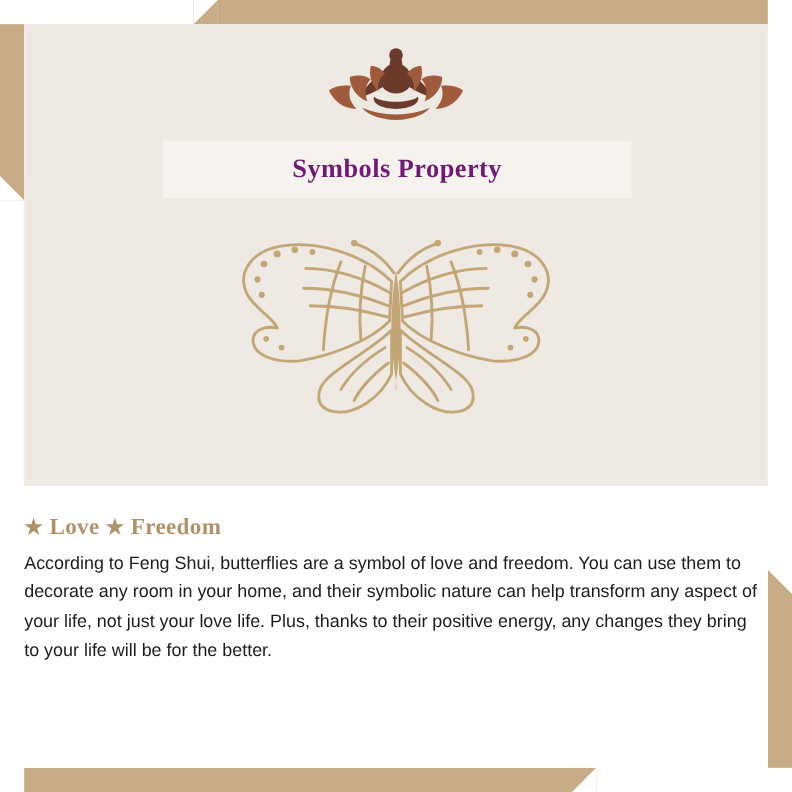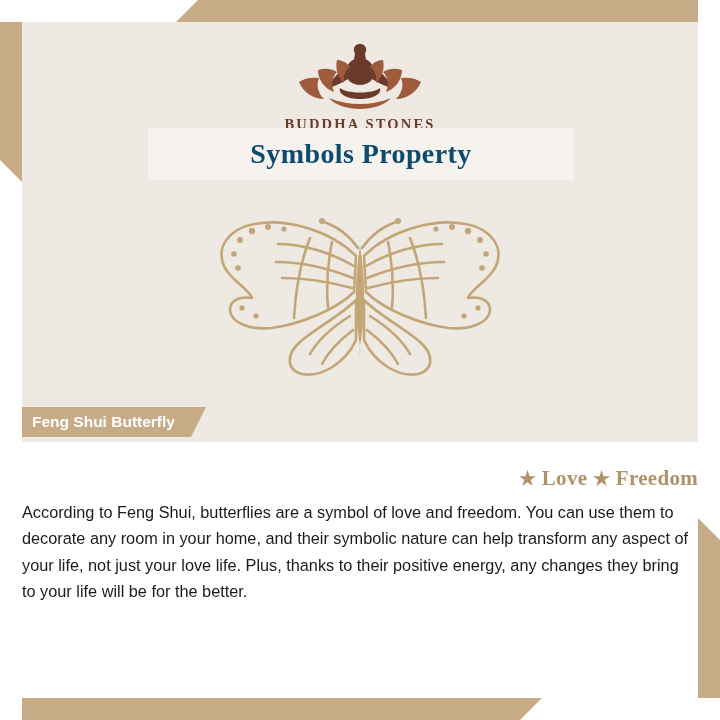--- a/index.html
+++ b/index.html
@@ -147,23 +147,23 @@
     top: 106px;
     width: 426px;
     height: 52px;
     background: #f6f2ee;
     display: flex;
     align-items: center;
     justify-content: center;
   }
   .title-bar .title-text {
     font-family: "Liberation Serif", serif;
-    font-size: 28px;
+    font-size: 24px;
     font-weight: 700;
-    color: #0c4a6e;
+    color: #701a75;
     letter-spacing: 0.4px;
   }
 
   
   .butterfly-wrap {
     position: absolute;
     left: 0;
     top: 178px;
     width: 676px;
     text-align: center;
@@ -197,21 +197,21 @@
   .body-area {
     position: absolute;
     left: 0;
     top: 420px;
     width: 676px;
     height: 256px;
     background: #ffffff;
   }
   .subtitle {
     margin: 24px 0 0 0;
-    text-align: right;
+    text-align: left;
     font-size: 21px;
     font-weight: 700;
     color: #b09268;
     font-family: "Liberation Serif", serif;
     letter-spacing: 0.3px;
   }
   .star {
     color: #b09268;
     font-size: 19px;
   }
@@ -268,21 +268,20 @@
 
             <path d="M33 34 C 33 44 40 53 49 56 C 46 49 47 41 52 36 C 46 32 39 32 33 34 Z"></path>
             <path d="M117 34 C 117 44 110 53 101 56 C 104 49 103 41 98 36 C 104 32 111 32 117 34 Z"></path>
 
             <path d="M14 46 C 18 56 28 63 39 63 C 33 57 31 49 34 42 C 27 41 19 42 14 46 Z"></path>
             <path d="M136 46 C 132 56 122 63 111 63 C 117 57 119 49 116 42 C 123 41 131 42 136 46 Z"></path>
 
             <path d="M44 62 C 50 69 62 73 75 73 C 88 73 100 69 106 62 C 96 66 86 68 75 68 C 64 68 54 66 44 62 Z"></path>
           </g>
         </svg>
-        <div class="brand-name">BUDDHA STONES</div>
       </div>
 
       <div class="title-bar">
         <span class="title-text">Symbols Property</span>
       </div>
 
       <div class="butterfly-wrap">
         <svg width="340" height="200" viewBox="0 0 340 200">
           <g stroke="#c3a676" stroke-width="2.6" fill="none" stroke-linejoin="round" stroke-linecap="round">
 
@@ -333,23 +332,20 @@
               <circle cx="274" cy="116" r="2.6"></circle>
             </g>
 
             <path d="M174 100 C 190 116 214 128 230 142 C 244 154 244 170 228 174 C 208 178 184 162 174 140 Z"></path>
             <path d="M180 116 C 196 126 212 140 220 154"></path>
             <path d="M177 130 C 190 140 202 152 208 164"></path>
           </g>
         </svg>
       </div>
 
-      <div class="label-tab">
-        <span>Feng Shui Butterfly</span>
-      </div>
     </div>
 
     <div class="body-area">
       <div class="subtitle">
         <span class="star">★</span>
         <span>Love</span>
         <span class="star">★</span>
         <span>Freedom</span>
       </div>
       <p class="paragraph">According to Feng Shui, butterflies are a symbol of love and freedom. You can use them to decorate any room in your home, and their symbolic nature can help transform any aspect of your life, not just your love life. Plus, thanks to their positive energy, any changes they bring to your life will be for the better.</p>

